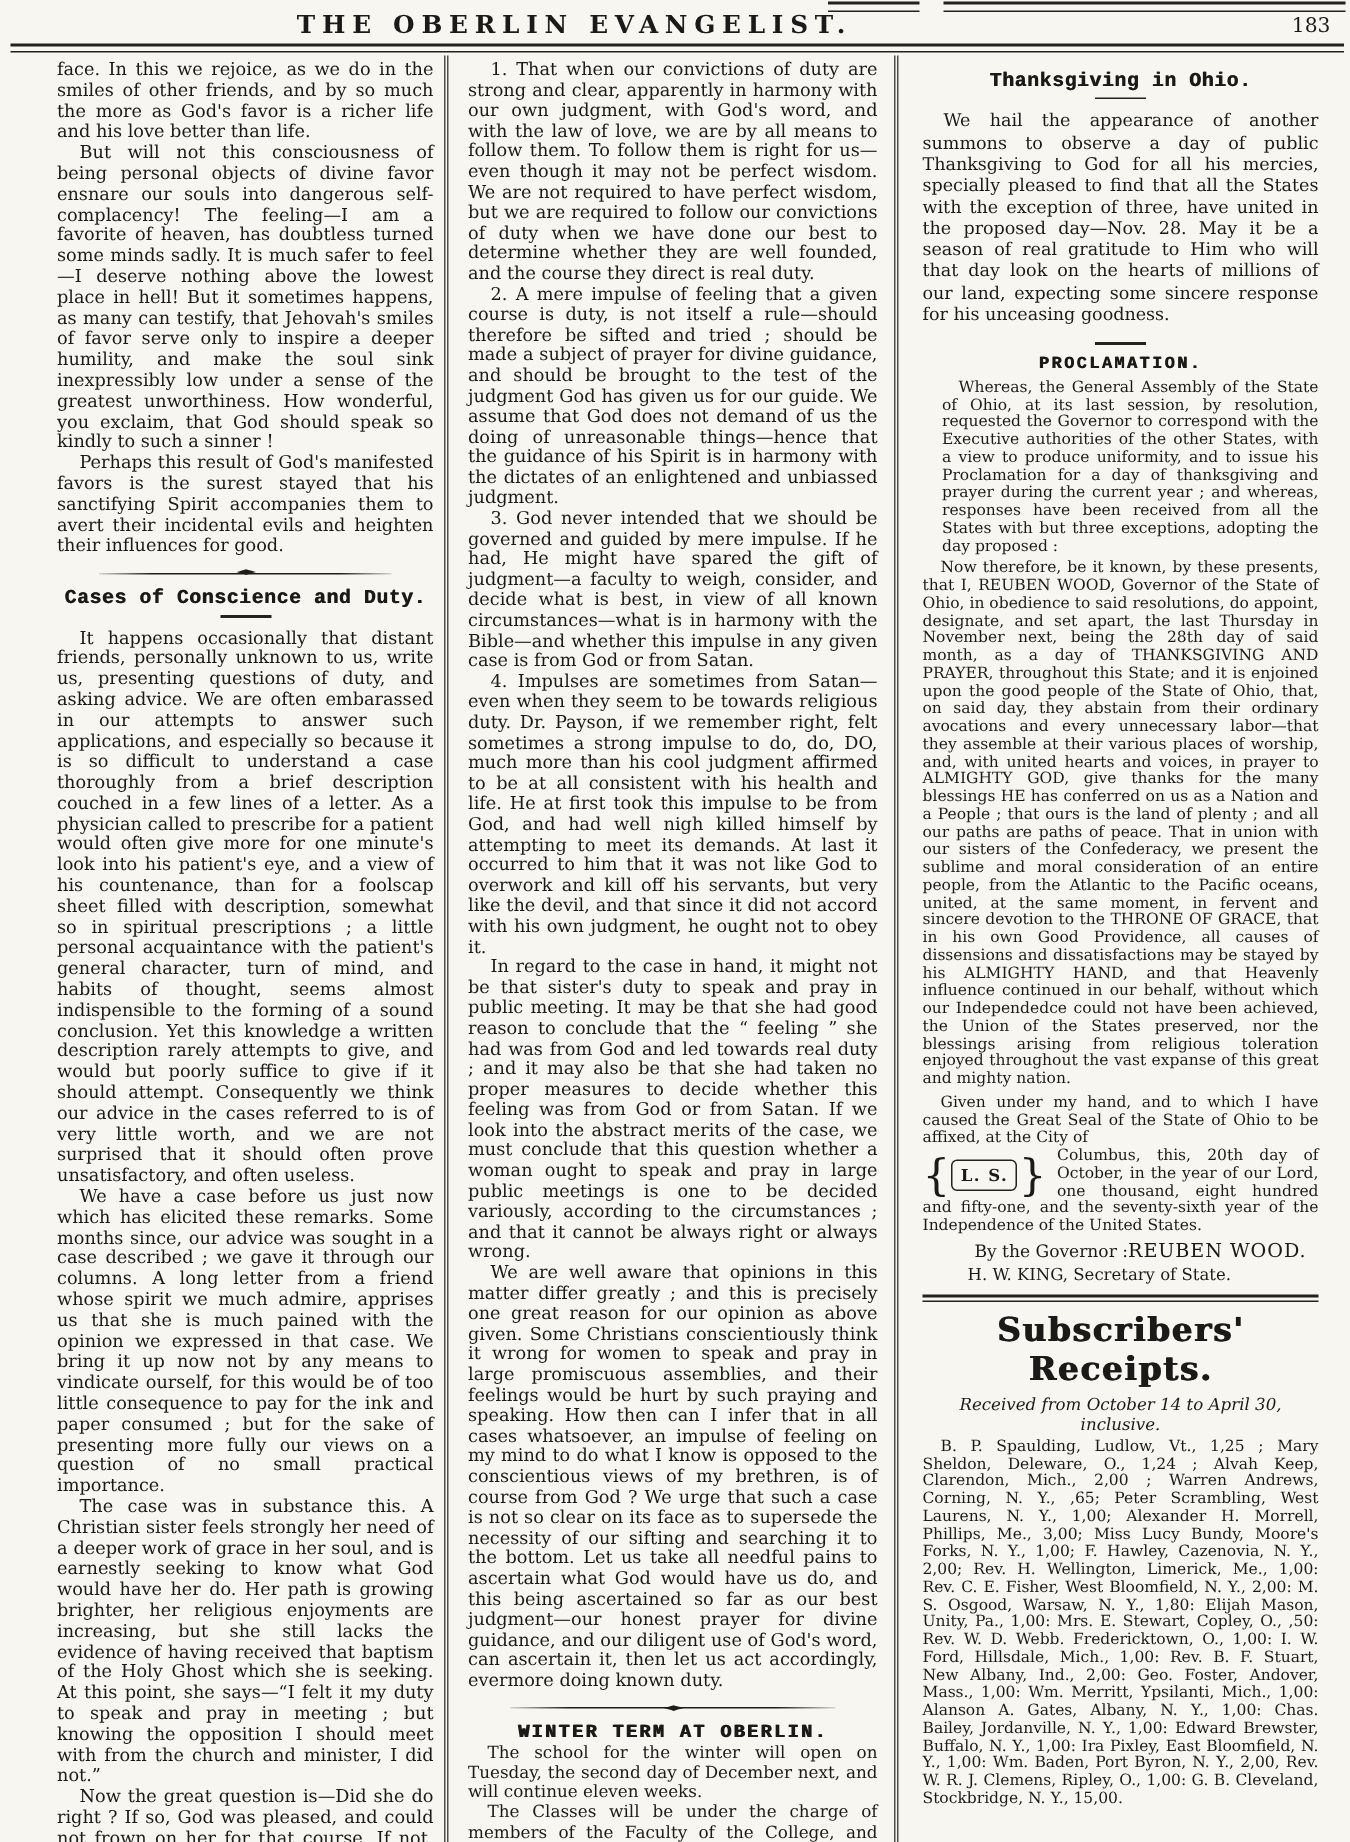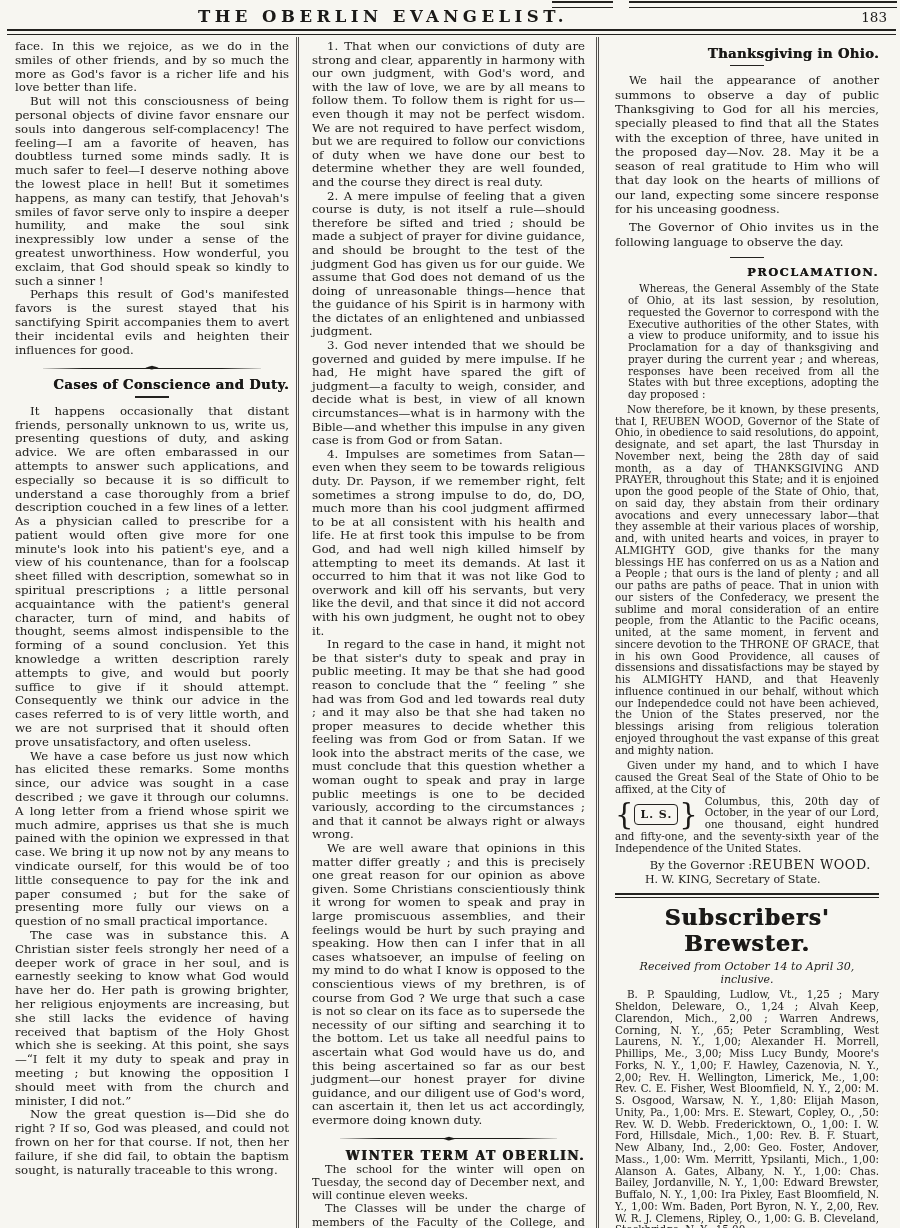--- a/index.html
+++ b/index.html
@@ -16,21 +16,21 @@
   .m-title { position:absolute; top:7px; left:383px; transform:translateX(-50%);
              font-size:16.5px; font-weight:bold; letter-spacing:4.5px; white-space:nowrap; }
   .m-page { position:absolute; top:9px; right:13px; font-size:13.5px; }
   .header-rule { position:absolute; top:29px; left:7px; right:4px; height:3px;
                  border-top:2px solid #23221f; border-bottom:1px solid #23221f; }
 
   
   .columns { position:absolute; top:37px; left:0; right:0; bottom:0; display:flex; }
   .vrule { width:1px; border-left:1px solid #504e4a; border-right:1px solid #504e4a; }
   .col { box-sizing:border-box; overflow:hidden; }
-  .col1 { width:296px; padding:3px 7px 0 15px; }
+  .col1 { width:296px; padding:3px 7px 0 38px; }
   .col2 { width:297px; padding:3px 11px 0 13px; }
   .col3 { width:301px; padding:1px 21px 0 16px; }
 
   
   p { margin:0; text-align:justify; }
   .bt { font-size:11.8px; line-height:13.8px; text-indent:15px; }
   .bt.noindent { text-indent:0; }
   .col2 .bt { line-height:13.6px; }
   .mid { font-size:11.2px; line-height:13.3px; text-indent:13px; }
   .sm { font-size:10.35px; line-height:11.75px; text-indent:12px; }
@@ -39,22 +39,22 @@
   
   .orn-rule { position:relative; height:10px; margin:6px 28px 4px; }
   .orn-rule::before { content:""; position:absolute; left:0; right:0; top:4.5px; height:1.4px;
     background:linear-gradient(90deg, rgba(30,29,26,0.15), #1e1d1a 18%, #1e1d1a 82%, rgba(30,29,26,0.15)); }
   .orn-rule::after { content:"\25C6"; position:absolute; left:50%; top:50%;
     transform:translate(-50%,-54%) scale(1.9,0.55); font-size:9px; color:#1e1d1a; }
   .short-rule { width:34px; height:1.4px; background:#23221f; margin:4px auto 7px; }
   .double-rule { height:2px; border-top:2.4px solid #23221f; border-bottom:1px solid #23221f; margin:7px 0 6px; }
 
   
-  .sec-title { text-align:right; font-weight:bold; font-size:13.2px; letter-spacing:0.4px;
-               margin:2px 0 0; text-indent:0; text-shadow:0.4px 0 0 currentColor; }
+  .sec-title { text-align:center; font-weight:bold; font-size:13.2px; letter-spacing:0.4px;
+               margin:2px 0 0; text-indent:0; text-shadow:0.4px 0 0 currentColor;font-family:Liberation Mono, monospace; }
   .sec-title.fat { font-size:12.3px; letter-spacing:1.6px; text-shadow:0.7px 0 0 currentColor; }
   .sec-title.proc { font-size:11.3px; letter-spacing:1.6px; margin-bottom:4px; }
   .blackletter { text-align:center; font-weight:bold; font-size:22px; letter-spacing:1px;
                  margin:5px 0 3px; text-indent:0; text-shadow:0.7px 0 0 currentColor; }
 
   
   .whereas { margin-left:13px; text-indent:11px; }
   .gap6 { height:6px; } .gap4 { height:4px; } .gap3 { height:3px; }
 
   .seal-block { font-size:10.35px; line-height:11.9px; }
@@ -118,21 +118,20 @@
     </div>
 
     <div class="vrule"></div>
 
     <div class="col col3">
       <div class="gap6"></div>
       <p class="sec-title">Thanksgiving in Ohio.</p>
       <div class="short-rule"></div>
       <p class="intro">We hail the appearance of another summons to observe a day of public Thanksgiving to God for all his mercies, specially pleased to find that all the States with the exception of three, have united in the proposed day—Nov. 28.   May it be a season of real gratitude to Him who will that day look on the hearts of millions of our land, expecting some sincere response for his unceasing goodness.</p>
       <div class="gap4"></div>
-      <p class="intro">The Governor of Ohio invites us in the following language to observe the day.</p>
 
       <div class="gap4"></div>
       <div class="short-rule"></div>
       <p class="sec-title proc">PROCLAMATION.</p>
       <p class="sm whereas">Whereas, the General Assembly of the State of Ohio, at its last session, by resolution, requested the Governor to correspond with the Executive authorities of the other States, with a view to produce uniformity, and to issue his Proclamation for a day of thanksgiving and prayer during the current year ; and whereas, responses have been received from all the States with but three exceptions, adopting the day proposed :</p>
       <div class="gap3"></div>
       <p class="sm">Now therefore, be it known, by these presents, that I, REUBEN WOOD, Governor of the State of Ohio, in obedience to said resolutions, do appoint, designate, and set apart, the last Thursday in November next, being the 28th day of said month, as a day of THANKSGIVING AND PRAYER, throughout this State; and it is enjoined upon the good people of the State of Ohio, that, on said day, they abstain from their ordinary avocations and every unnecessary labor—that they assemble at their various places of worship, and, with united hearts and voices, in prayer to ALMIGHTY GOD, give thanks for the many blessings HE has conferred on us as a Nation and a People ; that ours is the land of plenty ; and all our paths are paths of peace. That in union with our sisters of the Confederacy, we present the sublime and moral consideration of an entire people, from the Atlantic to the Pacific oceans, united, at the same moment, in fervent and sincere devotion to the THRONE OF GRACE, that in his own Good Providence, all causes of dissensions and dissatisfactions may be stayed by his ALMIGHTY HAND, and that Heavenly influence continued in our behalf, without which our Independedce could not have been achieved, the Union of the States preserved, nor the blessings arising from religious toleration enjoyed throughout the vast expanse of this great and mighty nation.</p>
       <div class="gap4"></div>
       <p class="sm">Given under my hand, and to which I have caused the Great Seal of the State of Ohio  to  be  affixed, at the City of</p>
       <div class="seal-block">
@@ -144,20 +143,20 @@
         <p class="sm" style="text-indent:0;">Columbus, this, 20th day of  October, in the year of our Lord, one thousand, eight hundred and fifty-one, and the seventy-sixth year of the Independence of the United States.</p>
       </div>
       <div style="clear:both;"></div>
       <div class="bygov-row">
         <span>By the Governor :</span>
         <span class="governor-name">REUBEN WOOD.</span>
       </div>
       <p class="secretary">H. W. KING, Secretary of State.</p>
 
       <div class="double-rule"></div>
-      <p class="blackletter">Subscribers' Brewster.</p>
+      <p class="blackletter">Subscribers' Receipts.</p>
       <p class="received">Received from October 14 to April 30, inclusive.</p>
       <p class="sm">B. P. Spaulding, Ludlow, Vt., 1,25 ;  Mary Sheldon, Deleware, O., 1,24 ; Alvah Keep, Clarendon, Mich., 2,00 ; Warren Andrews, Corning, N. Y., ,65; Peter Scrambling, West Laurens, N. Y., 1,00; Alexander H. Morrell, Phillips, Me., 3,00; Miss Lucy Bundy, Moore's Forks, N. Y., 1,00; F. Hawley, Cazenovia, N. Y., 2,00; Rev. H. Wellington, Limerick, Me., 1,00: Rev. C. E. Fisher, West Bloomfield, N. Y., 2,00: M. S. Osgood, Warsaw, N. Y., 1,80: Elijah Mason, Unity, Pa., 1,00: Mrs. E. Stewart, Copley, O., ,50: Rev. W. D. Webb. Fredericktown, O., 1,00: I. W. Ford, Hillsdale, Mich., 1,00: Rev. B. F. Stuart, New Albany, Ind., 2,00: Geo. Foster, Andover, Mass., 1,00: Wm. Merritt, Ypsilanti, Mich., 1,00: Alanson A. Gates, Albany, N. Y., 1,00: Chas. Bailey, Jordanville, N. Y., 1,00: Edward Brewster, Buffalo, N. Y., 1,00: Ira Pixley, East Bloomfield, N. Y., 1,00: Wm. Baden, Port Byron, N. Y., 2,00, Rev. W. R. J. Clemens, Ripley, O., 1,00: G. B. Cleveland, Stockbridge, N. Y., 15,00.</p>
 
     </div>
 
   </div>
 </div>
 
 </body></html>

